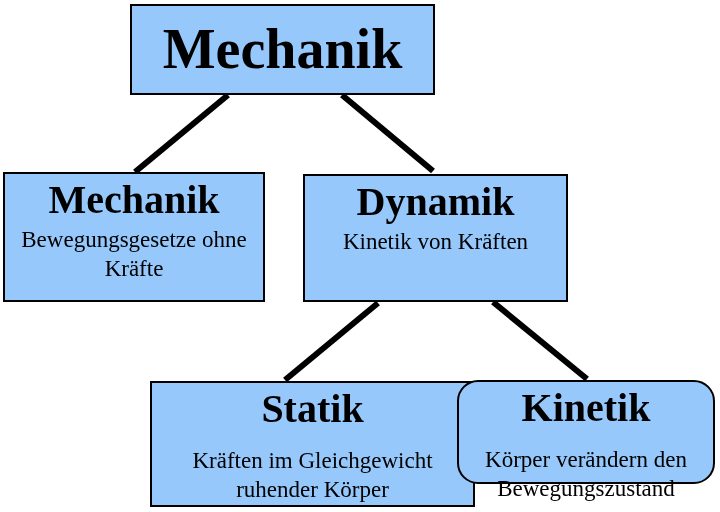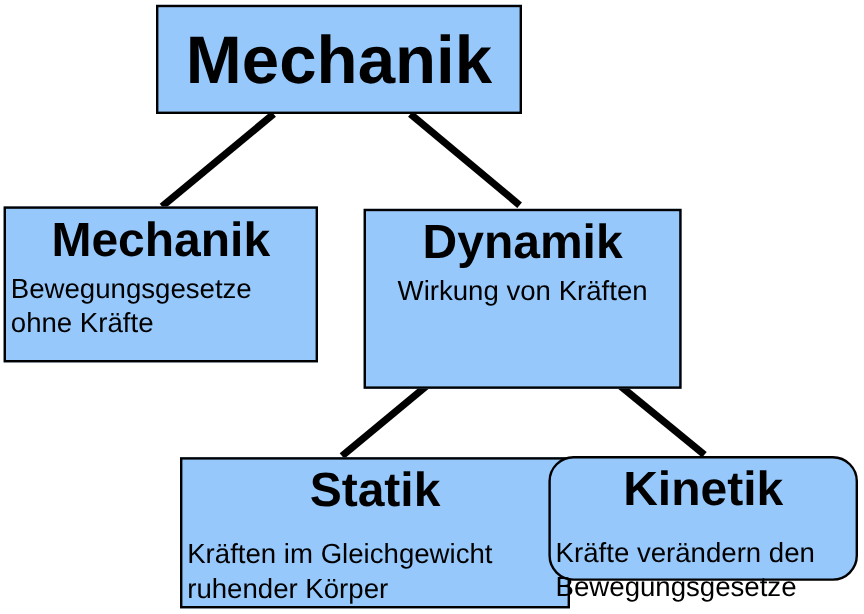--- a/index.html
+++ b/index.html
@@ -30,21 +30,22 @@
   }
   .node {
     position: absolute;
     box-sizing: border-box;
     background: var(--node-fill, #96C8FB);
     border: 2px solid var(--node-border, #000000);
     z-index: 1;
     display: flex;
     flex-direction: column;
     align-items: center;
-    text-align: left;
+    text-align: center;
+    font-family: Liberation Serif, serif;
   }
   .node-title {
     font-weight: bold;
     font-size: 40px;
     line-height: 1.2;
     margin-top: 2px;
     white-space: nowrap;
   }
   .node-desc {
     font-size: 23px;
@@ -54,21 +55,21 @@
   }
   #box-mechanik {
     left: 130px; top: 4px; width: 305px; height: 91px;
     justify-content: center;
   }
   #box-mechanik .node-title {
     font-size: 56px;
     margin-top: 0;
   }
   #box-kinematik { left: 3px;   top: 172px; width: 262px; height: 130px; }
-  #box-dynamik   { left: 303px; top: 174px; width: 265px; height: 150px; }
+  #box-dynamik   { left: 303px; top: 174px; width: 265px; height: 128px; }
   #box-statik    { left: 150px; top: 381px; width: 325px; height: 126px; }
   #box-kinetik   { left: 457px; top: 380px; width: 258px; height: 104px; border-radius: 21px; }
   #box-statik .node-desc,
   #box-kinetik .node-desc { margin-top: 14px; }
 </style>
 </head>
 <body>
 
 <svg id="connector-layer" viewBox="0 0 720 512" xmlns="http://www.w3.org/2000/svg" aria-hidden="true">
   <line x1="228" y1="95" x2="135" y2="172"></line>
@@ -81,24 +82,24 @@
   <div class="node-title">Mechanik</div>
 </div>
 
 <div id="box-kinematik" class="node">
   <div class="node-title">Mechanik</div>
   <div class="node-desc">Bewegungsgesetze ohne Kräfte</div>
 </div>
 
 <div id="box-dynamik" class="node">
   <div class="node-title">Dynamik</div>
-  <div class="node-desc">Wirkung von Kräften</div>
+  <div class="node-desc">Kinetik von Kräften</div>
 </div>
 
 <div id="box-statik" class="node">
   <div class="node-title">Statik</div>
   <div class="node-desc">Kräften im Gleichgewicht ruhender Körper</div>
 </div>
 
 <div id="box-kinetik" class="node">
   <div class="node-title">Kinetik</div>
-  <div class="node-desc">Kräfte verändern den Bewegungsgesetze</div>
+  <div class="node-desc">Körper verändern den Bewegungszustand</div>
 </div>
 
 </body></html>

